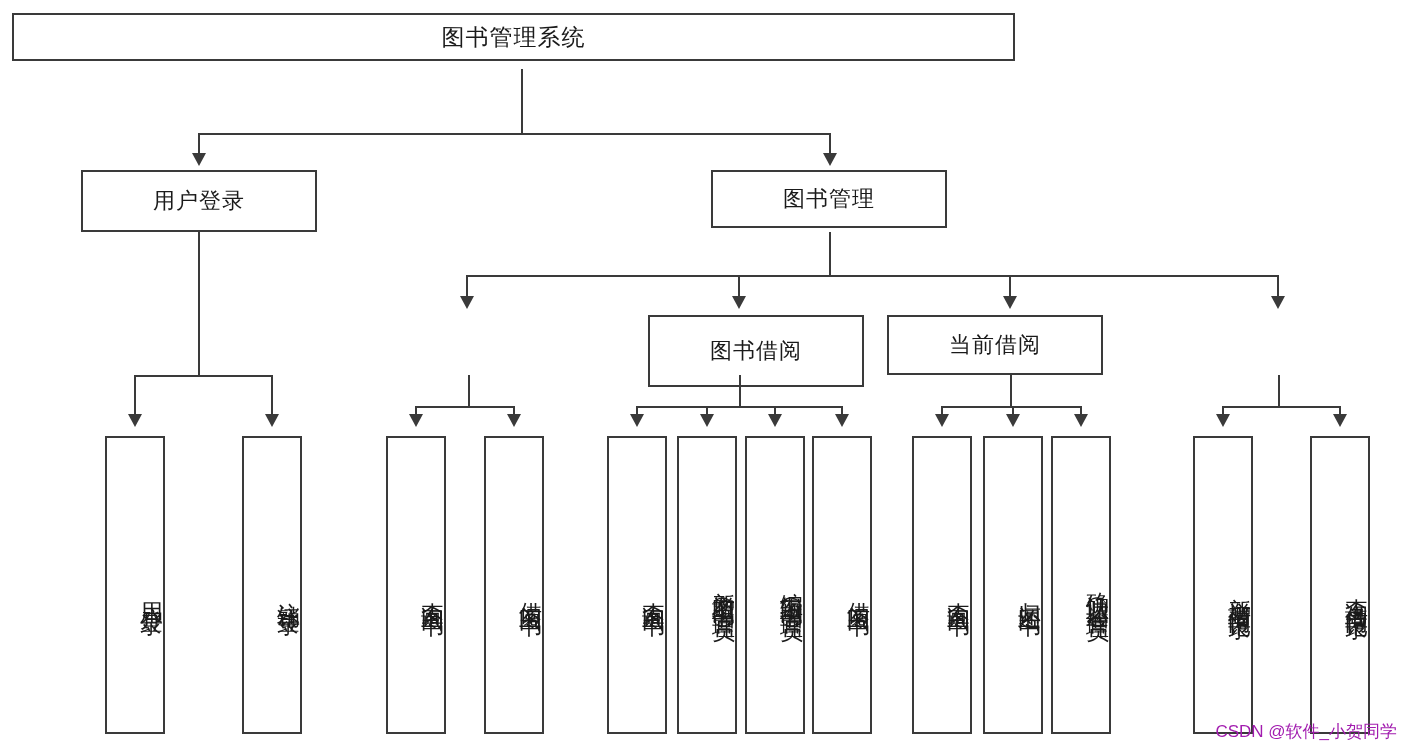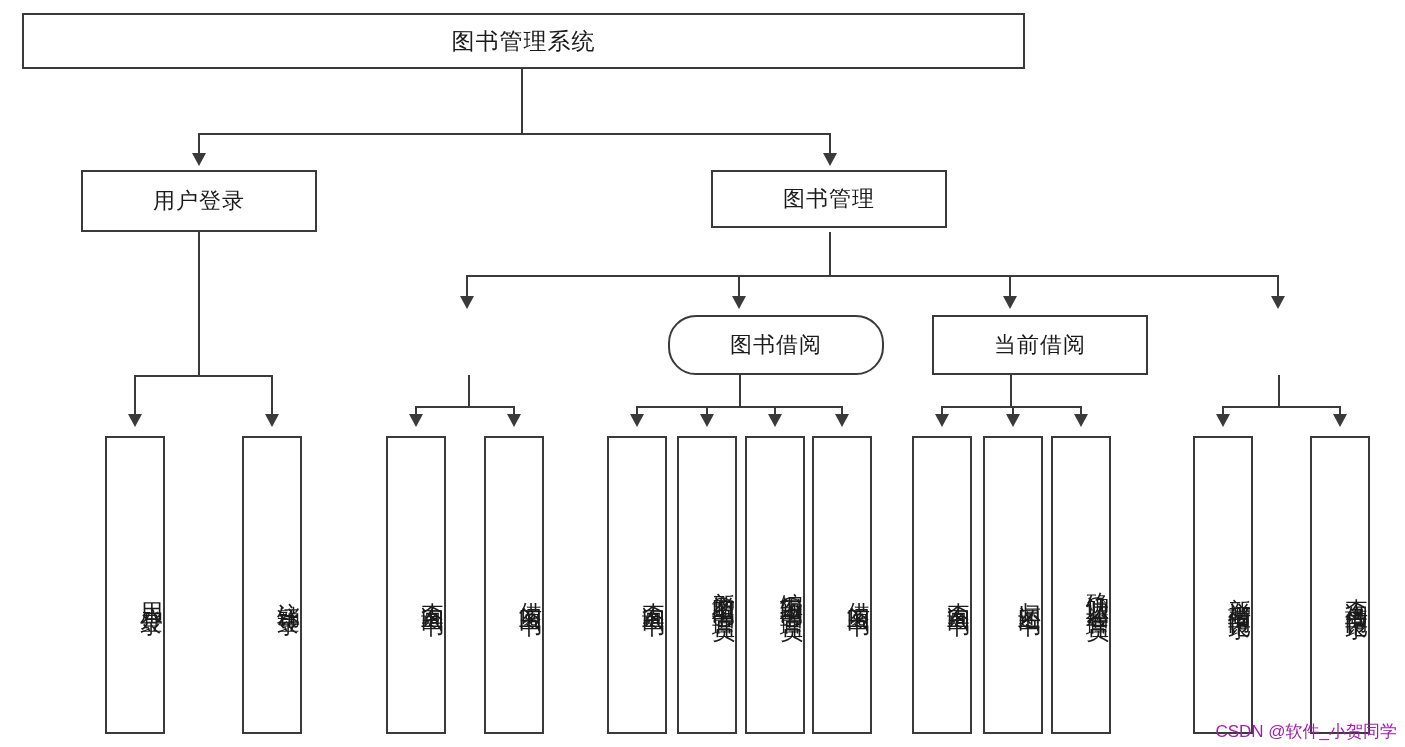--- a/index.html
+++ b/index.html
@@ -76,21 +76,21 @@
     color: #a21caf;
     white-space: nowrap;
     font-family: "Liberation Sans", "DejaVu Sans", sans-serif;
   }
 </style>
 </head>
 <body>
 
 <div id="canvas">
 
-  <div class="node h root" style="left:22px; top:13px; width:1003px; height:56px;">
+  <div class="node h root" style="left:12px; top:13px; width:1003px; height:48px;">
     <span>图书管理系统</span>
   </div>
 
   <div class="seg-v" style="left:521px; top:69px; height:65px;"></div>
 
   <div class="seg-h" style="left:198px; top:133px; width:633px;"></div>
 
   <div class="seg-v" style="left:198px; top:133px; height:24px;"></div>
   <div class="arrow" style="left:192px; top:153px;"></div>
   <div class="seg-v" style="left:829px; top:133px; height:24px;"></div>
@@ -114,24 +114,24 @@
   <div class="seg-h" style="left:466px; top:275px; width:813px;"></div>
   <div class="seg-v" style="left:466px; top:275px; height:25px;"></div>
   <div class="arrow" style="left:460px; top:296px;"></div>
   <div class="seg-v" style="left:738px; top:275px; height:25px;"></div>
   <div class="arrow" style="left:732px; top:296px;"></div>
   <div class="seg-v" style="left:1009px; top:275px; height:25px;"></div>
   <div class="arrow" style="left:1003px; top:296px;"></div>
   <div class="seg-v" style="left:1277px; top:275px; height:25px;"></div>
   <div class="arrow" style="left:1271px; top:296px;"></div>
 
-  <div class="node h" style="left:668px; top:315px; width:216px; height:60px;border-radius:28px;">
+  <div class="node h" style="left:648px; top:315px; width:216px; height:72px;">
     <span>图书借阅</span>
   </div>
-  <div class="node h" style="left:932px; top:315px; width:216px; height:60px;">
+  <div class="node h" style="left:887px; top:315px; width:216px; height:60px;">
     <span>当前借阅</span>
   </div>
 
   <div class="seg-v" style="left:468px; top:375px; height:32px;"></div>
   <div class="seg-h" style="left:415px; top:406px; width:99px;"></div>
   <div class="seg-v" style="left:415px; top:406px; height:12px;"></div>
   <div class="arrow" style="left:409px; top:414px;"></div>
   <div class="seg-v" style="left:513px; top:406px; height:12px;"></div>
   <div class="arrow" style="left:507px; top:414px;"></div>
 

